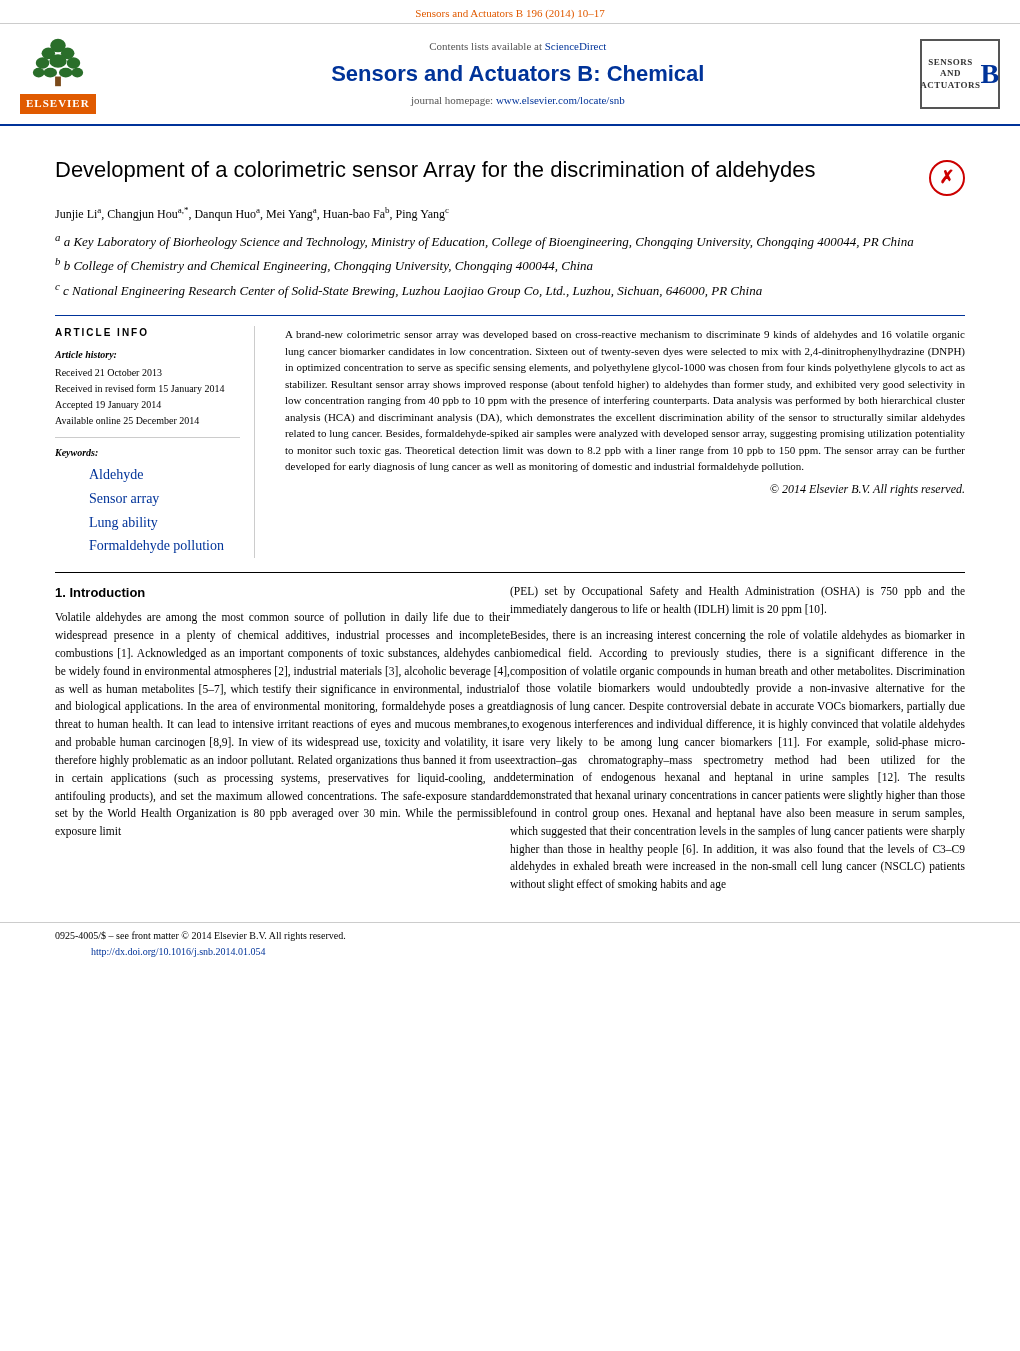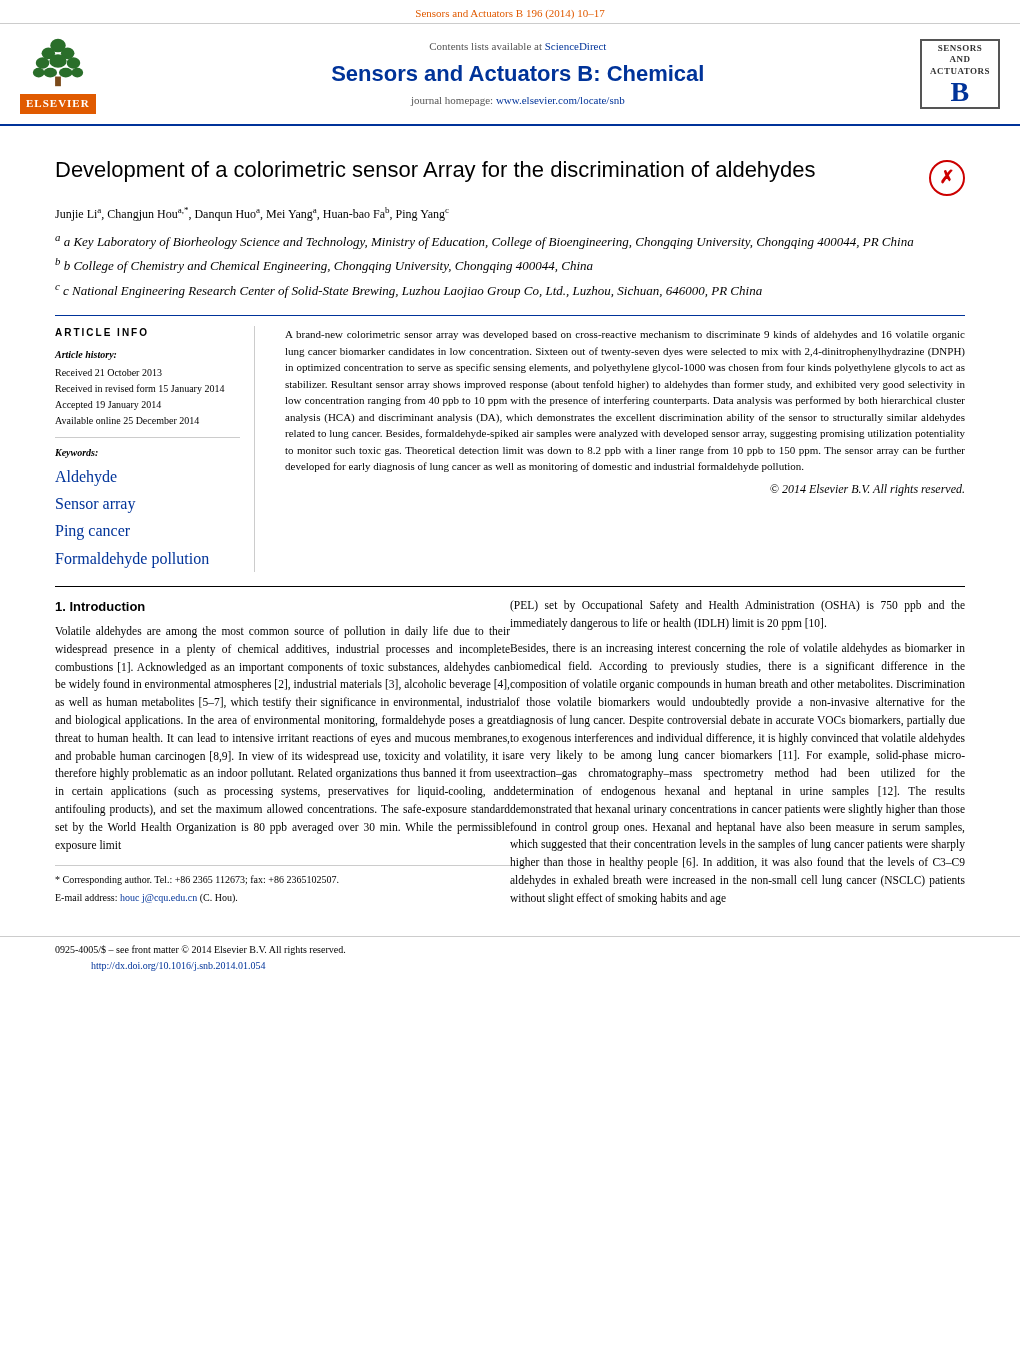--- a/index.html
+++ b/index.html
@@ -76,21 +76,21 @@
     }
 
     .journal-homepage a {
       color: #003399;
       text-decoration: none;
     }
 
     .sensors-logo-box {
       width: 80px;
       display: flex;
-      flex-direction: column;
+      flex-direction: row;
       align-items: center;
       justify-content: center;
       border: 2px solid #555;
       padding: 4px;
       font-size: 8px;
       font-weight: bold;
       text-transform: uppercase;
       letter-spacing: 0.5px;
       line-height: 1.3;
       color: #333;
@@ -222,23 +222,24 @@
     }
 
     .keywords-label {
       font-size: 10px;
       font-style: italic;
       font-weight: bold;
       margin-bottom: 3px;
     }
 
     .keyword-item {
-      font-size: 16px;
+      font-size: 14px;
       line-height: 1.7;
       color: #003399;
+      margin-left: 34px;
     }
 
     .abstract-col {
       flex: 1;
     }
 
     .abstract-col h4 {
       font-size: 10px;
       letter-spacing: 2px;
       text-transform: uppercase;
@@ -399,21 +400,21 @@
         <div class="history-label">Article history:</div>
         <div class="history-item">Received 21 October 2013</div>
         <div class="history-item">Received in revised form 15 January 2014</div>
         <div class="history-item">Accepted 19 January 2014</div>
         <div class="history-item">Available online 25 December 2014</div>
       </div>
       <div class="keywords-block">
         <div class="keywords-label">Keywords:</div>
         <div class="keyword-item">Aldehyde</div>
         <div class="keyword-item">Sensor array</div>
-        <div class="keyword-item">Ping cancer</div>
+        <div class="keyword-item">Lung ability</div>
         <div class="keyword-item">Formaldehyde pollution</div>
       </div>
     </div>
 
     <div class="abstract-col">
       <div class="abstract-text">A brand-new colorimetric sensor array was developed based on cross-reactive mechanism to discriminate 9 kinds of aldehydes and 16 volatile organic lung cancer biomarker candidates in low concentration. Sixteen out of twenty-seven dyes were selected to mix with 2,4-dinitrophenylhydrazine (DNPH) in optimized concentration to serve as specific sensing elements, and polyethylene glycol-1000 was chosen from four kinds polyethylene glycols to act as stabilizer. Resultant sensor array shows improved response (about tenfold higher) to aldehydes than former study, and exhibited very good selectivity in low concentration ranging from 40 ppb to 10 ppm with the presence of interfering counterparts. Data analysis was performed by both hierarchical cluster analysis (HCA) and discriminant analysis (DA), which demonstrates the excellent discrimination ability of the sensor to structurally similar aldehydes related to lung cancer. Besides, formaldehyde-spiked air samples were analyzed with developed sensor array, suggesting promising utilization potentiality to monitor such toxic gas. Theoretical detection limit was down to 8.2 ppb with a liner range from 10 ppb to 150 ppm. The sensor array can be further developed for early diagnosis of lung cancer as well as monitoring of domestic and industrial formaldehyde pollution.</div>
       <div class="copyright-line">© 2014 Elsevier B.V. All rights reserved.</div>
     </div>
 
   </div>
@@ -422,28 +423,20 @@
 
   <div class="two-col-body">
 
     <div class="body-col">
       <div class="section-title">
         <span>1.</span>
         <span>Introduction</span>
       </div>
       <p>Volatile aldehydes are among the most common source of pollution in daily life due to their widespread presence in a plenty of chemical additives, industrial processes and incomplete combustions [1]. Acknowledged as an important components of toxic substances, aldehydes can be widely found in environmental atmospheres [2], industrial materials [3], alcoholic beverage [4], as well as human metabolites [5–7], which testify their significance in environmental, industrial and biological applications. In the area of environmental monitoring, formaldehyde poses a great threat to human health. It can lead to intensive irritant reactions of eyes and mucous membranes, and probable human carcinogen [8,9]. In view of its widespread use, toxicity and volatility, it is therefore highly problematic as an indoor pollutant. Related organizations thus banned it from use in certain applications (such as processing systems, preservatives for liquid-cooling, and antifouling products), and set the maximum allowed concentrations. The safe-exposure standard set by the World Health Organization is 80 ppb averaged over 30 min. While the permissible exposure limit</p>
 
-      <div class="footnote-section">
-        <p>* Corresponding author. Tel.: +86 2365 112673; fax: +86 2365102507.</p>
-        <p>
-          <span>E-mail address:</span>
-          <a href="#">houc j@cqu.edu.cn</a>
-          <span>(C. Hou).</span>
-        </p>
-      </div>
     </div>
 
     <div class="body-col">
       <p>(PEL) set by Occupational Safety and Health Administration (OSHA) is 750 ppb and the immediately dangerous to life or health (IDLH) limit is 20 ppm [10].</p>
       <p>Besides, there is an increasing interest concerning the role of volatile aldehydes as biomarker in biomedical field. According to previously studies, there is a significant difference in the composition of volatile organic compounds in human breath and other metabolites. Discrimination of those volatile biomarkers would undoubtedly provide a non-invasive alternative for the diagnosis of lung cancer. Despite controversial debate in accurate VOCs biomarkers, partially due to exogenous interferences and individual difference, it is highly convinced that volatile aldehydes are very likely to be among lung cancer biomarkers [11]. For example, solid-phase micro-extraction–gas chromatography–mass spectrometry method had been utilized for the determination of endogenous hexanal and heptanal in urine samples [12]. The results demonstrated that hexanal urinary concentrations in cancer patients were slightly higher than those found in control group ones. Hexanal and heptanal have also been measure in serum samples, which suggested that their concentration levels in the samples of lung cancer patients were sharply higher than those in healthy people [6]. In addition, it was also found that the levels of C3–C9 aldehydes in exhaled breath were increased in the non-small cell lung cancer (NSCLC) patients without slight effect of smoking habits and age</p>
     </div>
 
   </div>
 
 </div>

